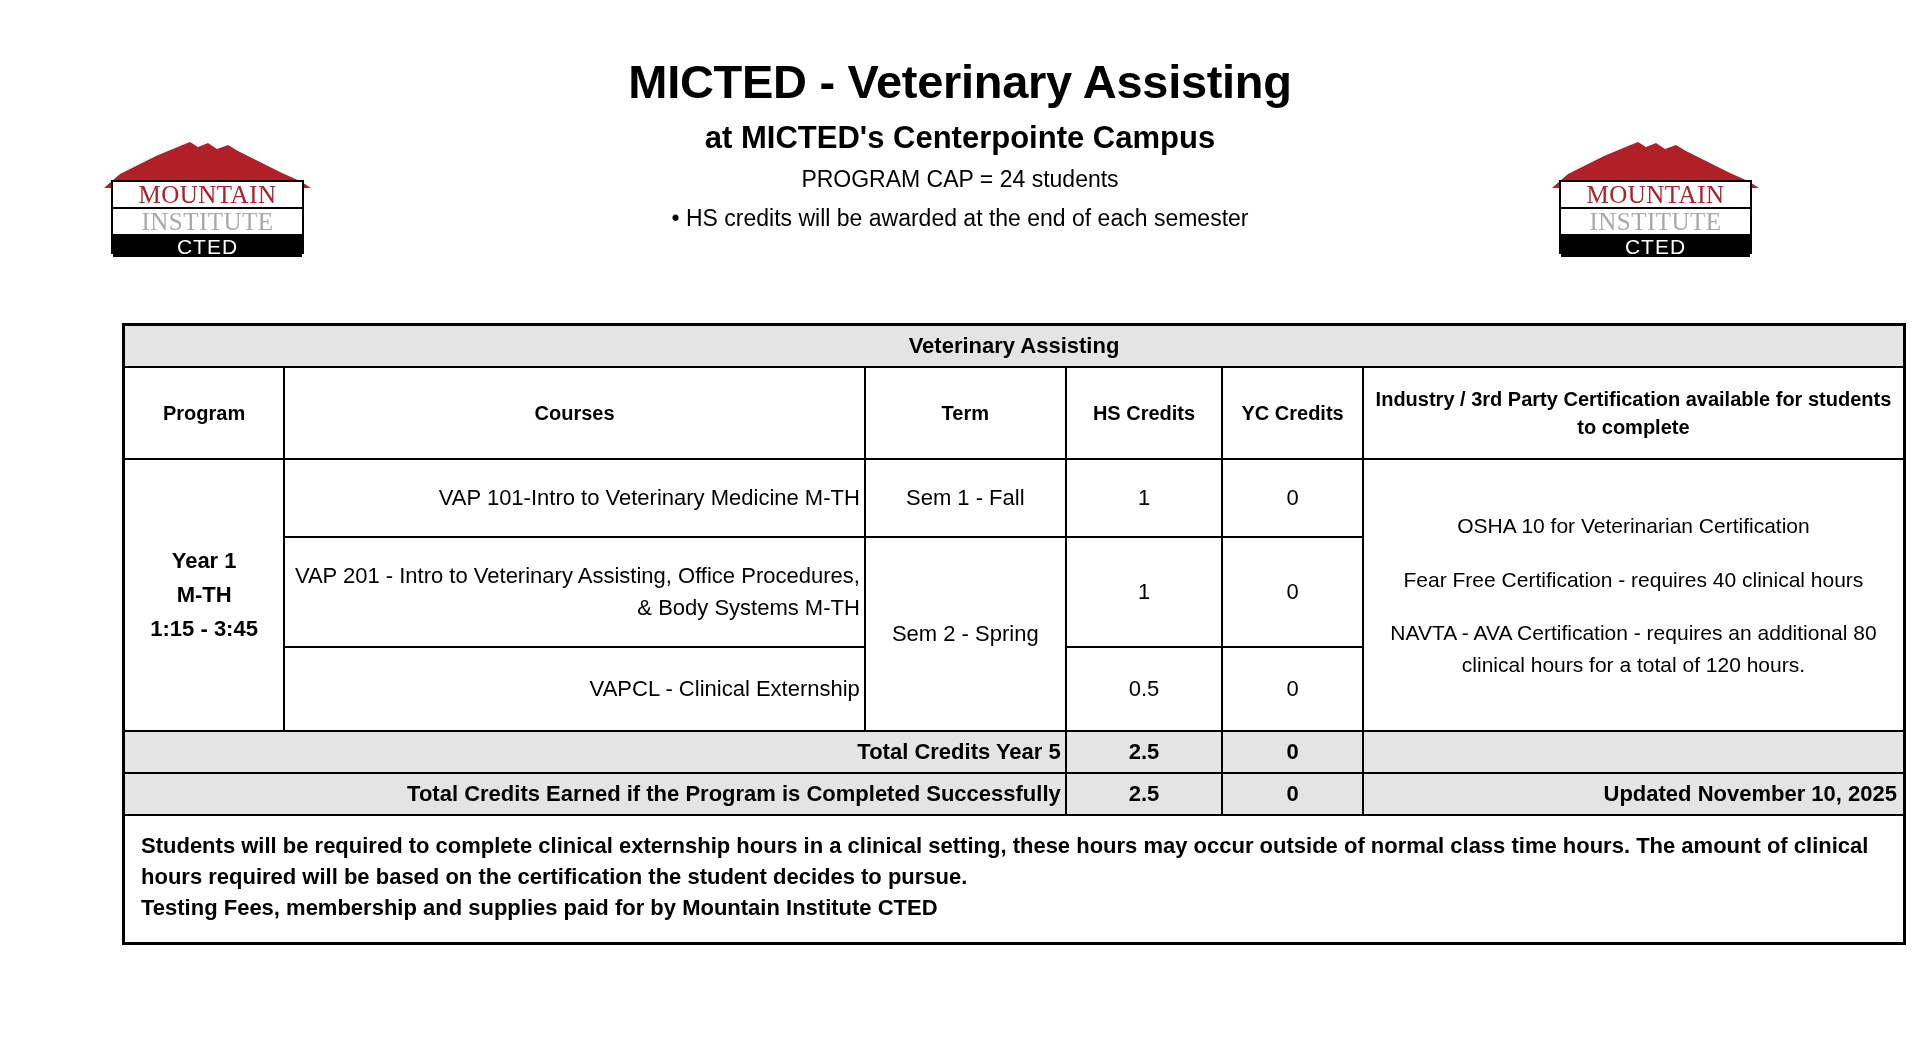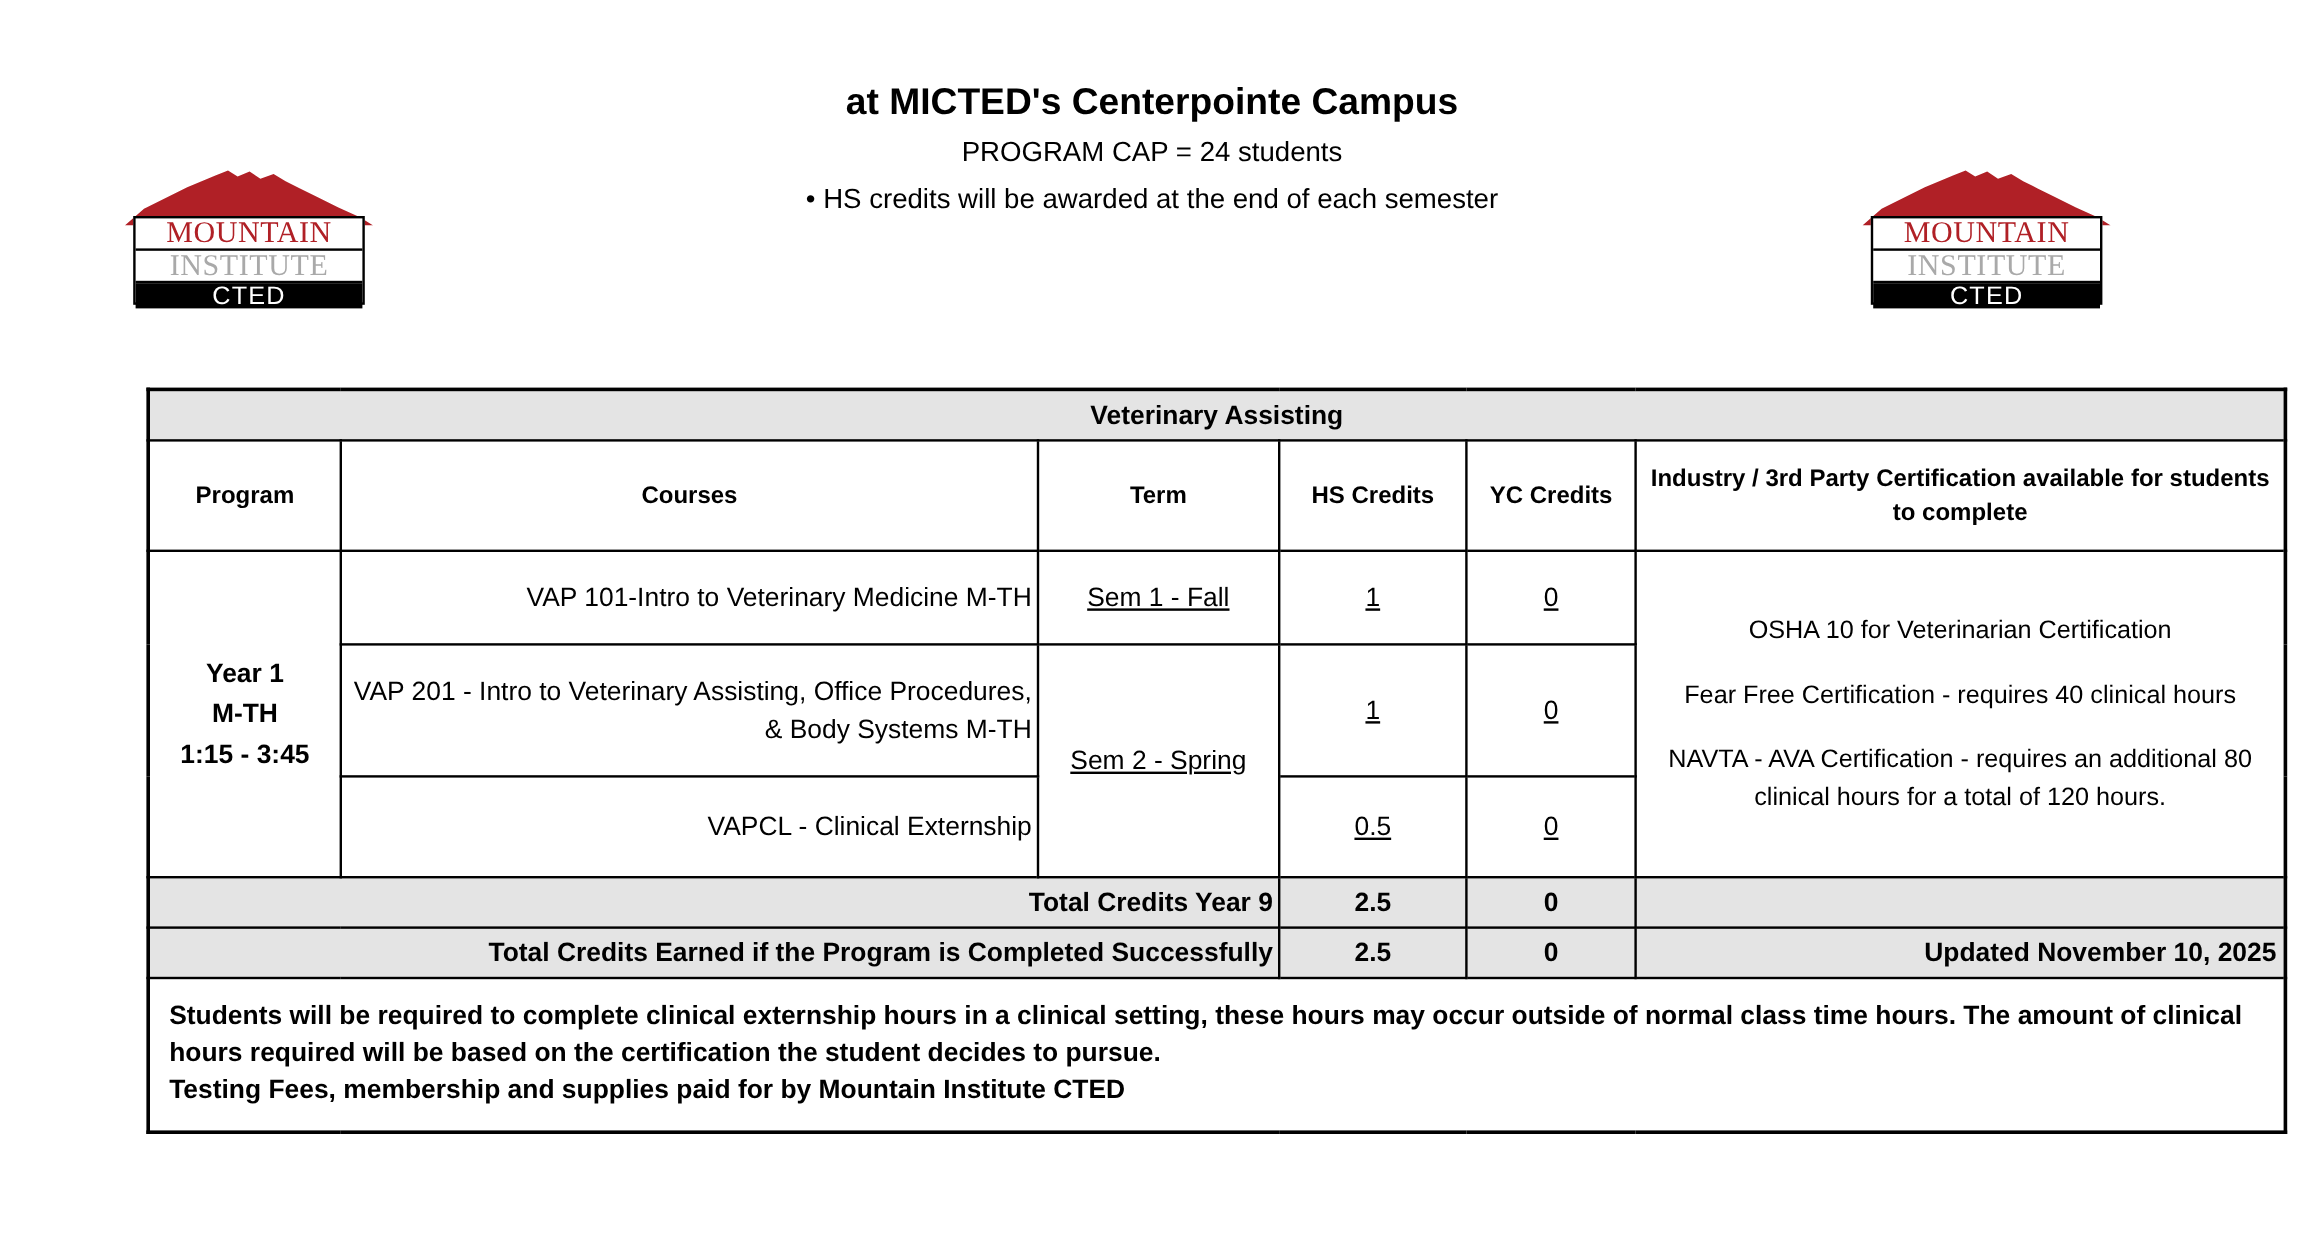--- a/index.html
+++ b/index.html
@@ -149,21 +149,20 @@
     font-weight: bold;
     height: 82px;
     padding: 4px 8px !important;
     line-height: 1.4;
   }
   .cell-center {
     text-align: center;
     font-size: 22px;
     font-weight: normal;
     padding: 6px 6px !important;
-    text-decoration: underline;
   }
   .cell-left {
     text-align: right;
     font-size: 22px;
     font-weight: normal;
     padding: 6px 4px 6px 8px !important;
     line-height: 1.45;
   }
   .cell-program {
     text-align: center;
@@ -216,20 +215,21 @@
     padding: 14px 16px 18px 16px !important;
   }
   .footnote p { margin: 0; }
 </style>
 </head>
 <body>
 
 <div class="header">
 
   <div class="title-block">
+    <h1 class="main-title">MICTED - Veterinary Assisting</h1>
     <h2 class="sub-title">at MICTED's Centerpointe Campus</h2>
     <p class="info-line">PROGRAM CAP = 24 students</p>
     <p class="info-line">• HS credits will be awarded at the end of each semester</p>
   </div>
 
   <div class="logo left">
     <svg class="logo-peak" viewBox="0 0 207 48" preserveAspectRatio="none">
       <polygon points="0,48 16,34 34,25 52,16 64,11 76,6 86,2 94,7 104,3 113,9 124,5 134,11 146,17 160,24 178,33 196,41 207,48" fill="#B02026"></polygon>
     </svg>
     <div class="logo-bands">
@@ -300,21 +300,21 @@
         <td class="cell-center">0</td>
       </tr>
 
       <tr class="row-course-3">
         <td class="cell-left">VAPCL - Clinical Externship</td>
         <td class="cell-center">0.5</td>
         <td class="cell-center">0</td>
       </tr>
 
       <tr class="total-row">
-        <td class="total-label" colspan="3">Total Credits Year 9</td>
+        <td class="total-label" colspan="3">Total Credits Year 5</td>
         <td class="total-num">2.5</td>
         <td class="total-num">0</td>
         <td class="total-blank"></td>
       </tr>
 
       <tr class="total-row">
         <td class="total-label" colspan="3">Total Credits Earned if the Program is Completed Successfully</td>
         <td class="total-num">2.5</td>
         <td class="total-num">0</td>
         <td class="updated">Updated November 10, 2025</td>

